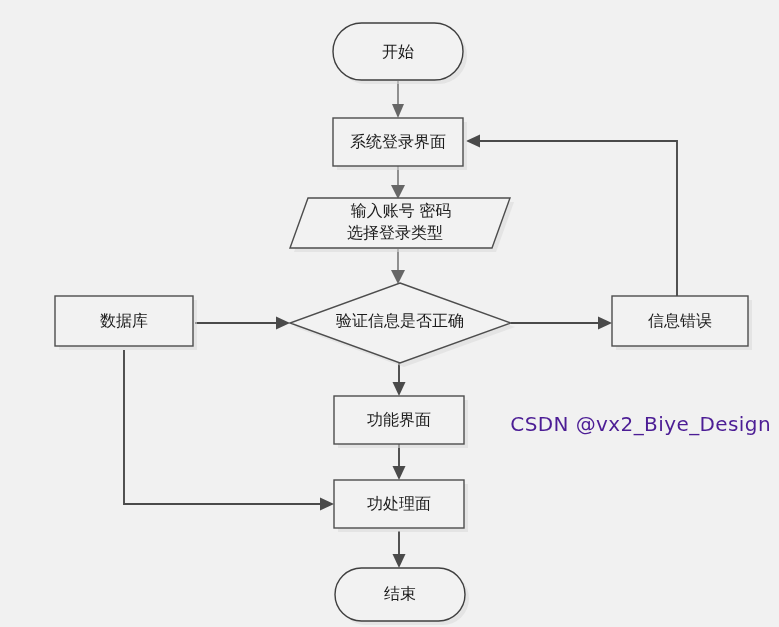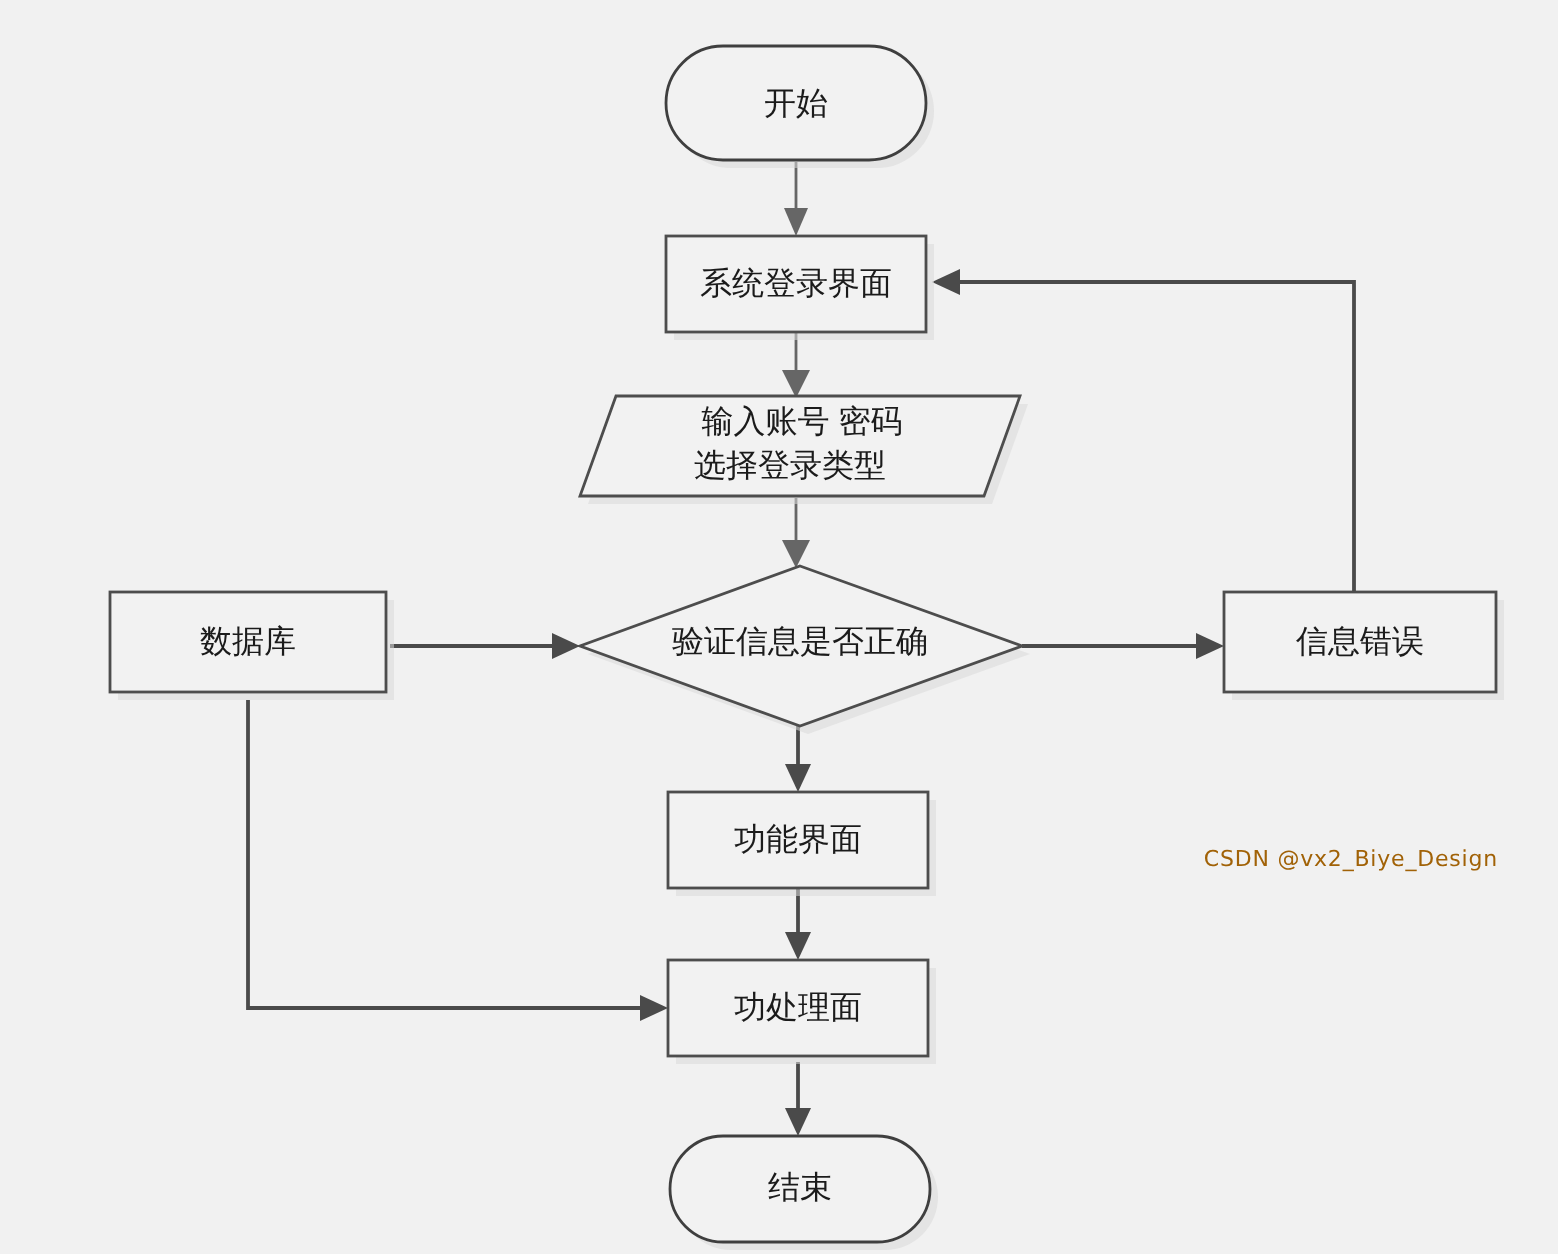--- a/index.html
+++ b/index.html
@@ -67,25 +67,25 @@
   .arrow-head {
     fill: #4a4a4a;
     stroke: none;
   }
   .arrow-head-thin {
     fill: #666666;
     stroke: none;
   }
   .watermark {
     position: absolute;
-    right: 30px;
+    right: 8px;
     bottom: 10px;
     font-family: "DejaVu Sans", "Liberation Sans", sans-serif;
-    font-size: 11px;
-    color: #a16207;
+    font-size: 20px;
+    color: #4c1d95;
     letter-spacing: 0.4px;
     user-select: none;
     white-space: nowrap;
   }
 </style>
 </head>
 <body>
 
 <div id="canvas-root">
 

